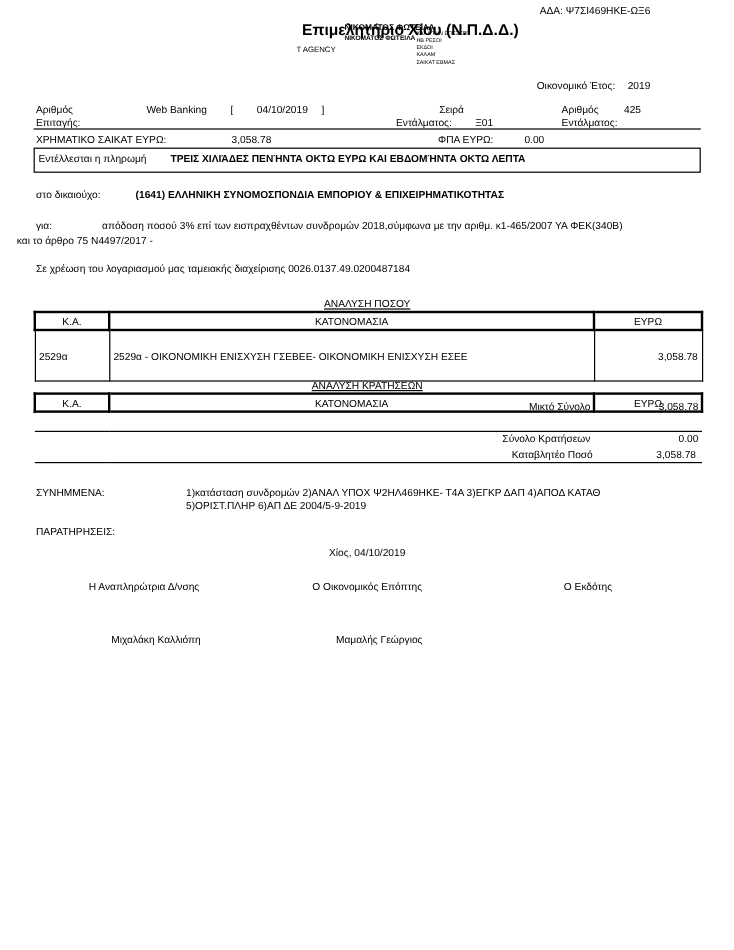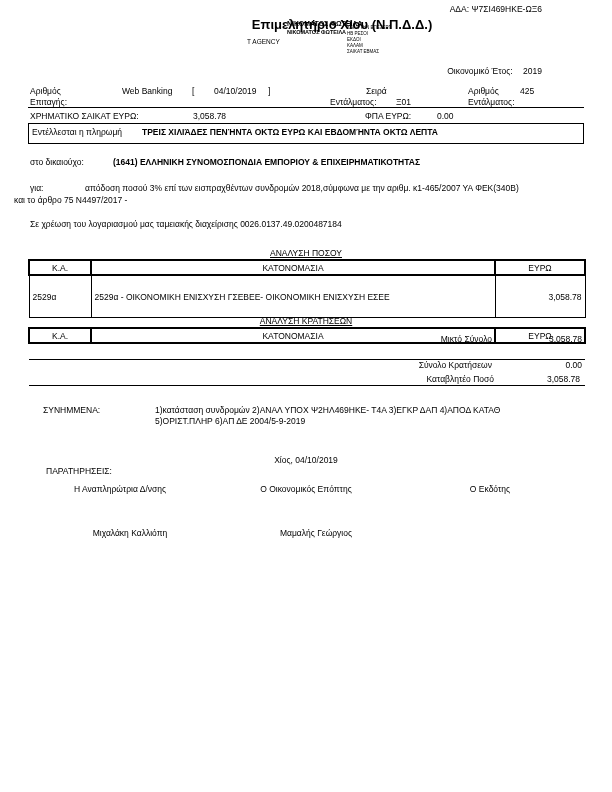--- a/index.html
+++ b/index.html
@@ -124,25 +124,25 @@
     <tr class="total">
       <td colspan="2" class="tlabel">Σύνολο Κρατήσεων</td>
       <td class="euro">0.00</td>
     </tr>
   </tbody>
     </table>
 
   <div class="abs" style="top:374px;right:118px;">Καταβλητέο Ποσό</div>
   <div class="abs" style="top:374px;right:32px;">3,058.78</div>
 
-  <div class="abs" style="left:30px;top:405px;margin-left:13px;">ΣΥΝΗΜΜΕΝΑ:</div>
+  <div class="abs" style="left:30px;top:405px;">ΣΥΝΗΜΜΕΝΑ:</div>
   <div class="abs" style="left:155px;top:405px;">1)κατάσταση συνδρομών 2)ΑΝΑΛ ΥΠΟΧ Ψ2ΗΛ469ΗΚΕ- Τ4Α 3)ΕΓΚΡ ΔΑΠ 4)ΑΠΟΔ ΚΑΤΑΘ</div>
   <div class="abs" style="left:155px;top:416px;">5)ΟΡΙΣΤ.ΠΛΗΡ 6)ΑΠ ΔΕ 2004/5-9-2019</div>
 
-  <div class="abs" style="left:46px;top:438px;margin-top:28px;">ΠΑΡΑΤΗΡΗΣΕΙΣ:</div>
+  <div class="abs" style="left:30px;top:438px;">ΠΑΡΑΤΗΡΗΣΕΙΣ:</div>
 
   <div class="abs center" style="top:455px;left:0;right:0;white-space:nowrap;">Χίος, 04/10/2019</div>
 
   <div class="abs center" style="top:484px;left:30px;width:180px;white-space:nowrap;">Η Αναπληρώτρια Δ/νσης</div>
   <div class="abs center" style="top:484px;left:216px;width:180px;white-space:nowrap;">Ο Οικονομικός Επόπτης</div>
   <div class="abs center" style="top:484px;left:400px;width:180px;white-space:nowrap;">Ο Εκδότης</div>
 
   <div class="abs center" style="top:528px;left:40px;width:180px;white-space:nowrap;">Μιχαλάκη Καλλιόπη</div>
   <div class="abs center" style="top:528px;left:226px;width:180px;white-space:nowrap;">Μαμαλής Γεώργιος</div>
 

